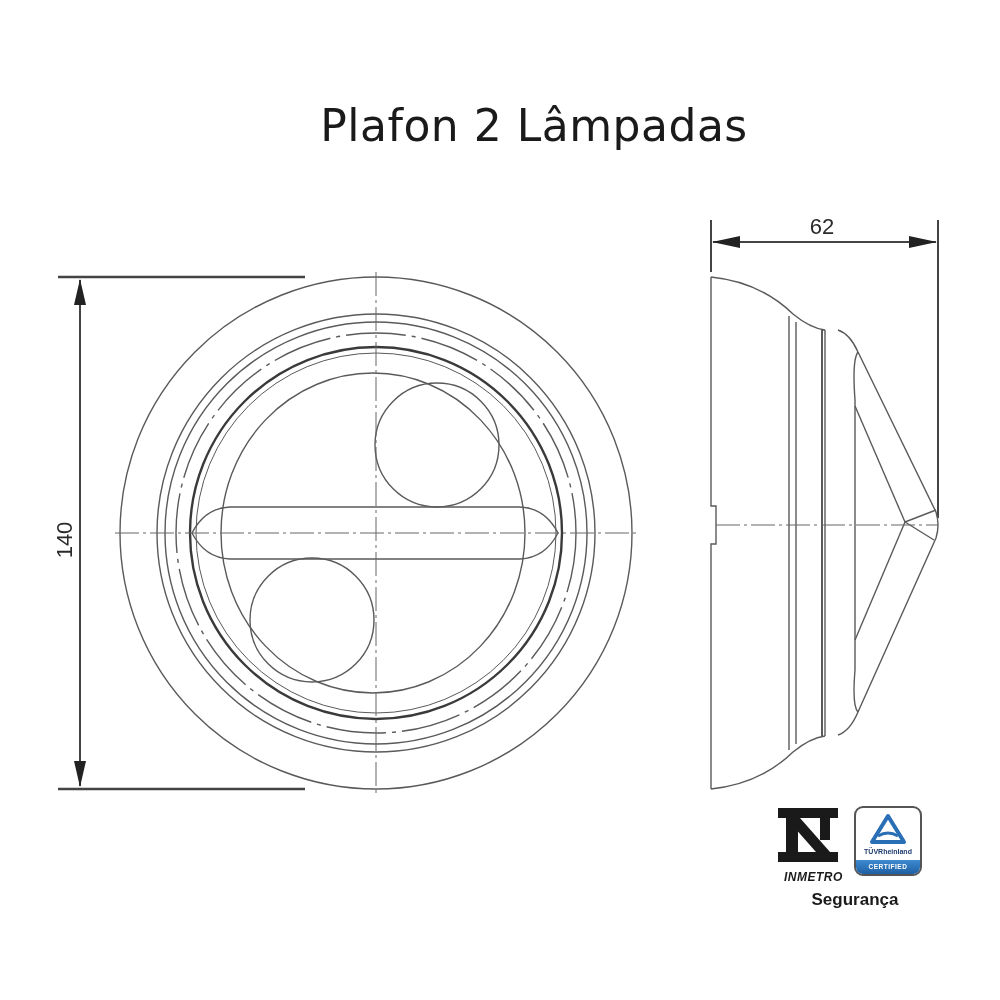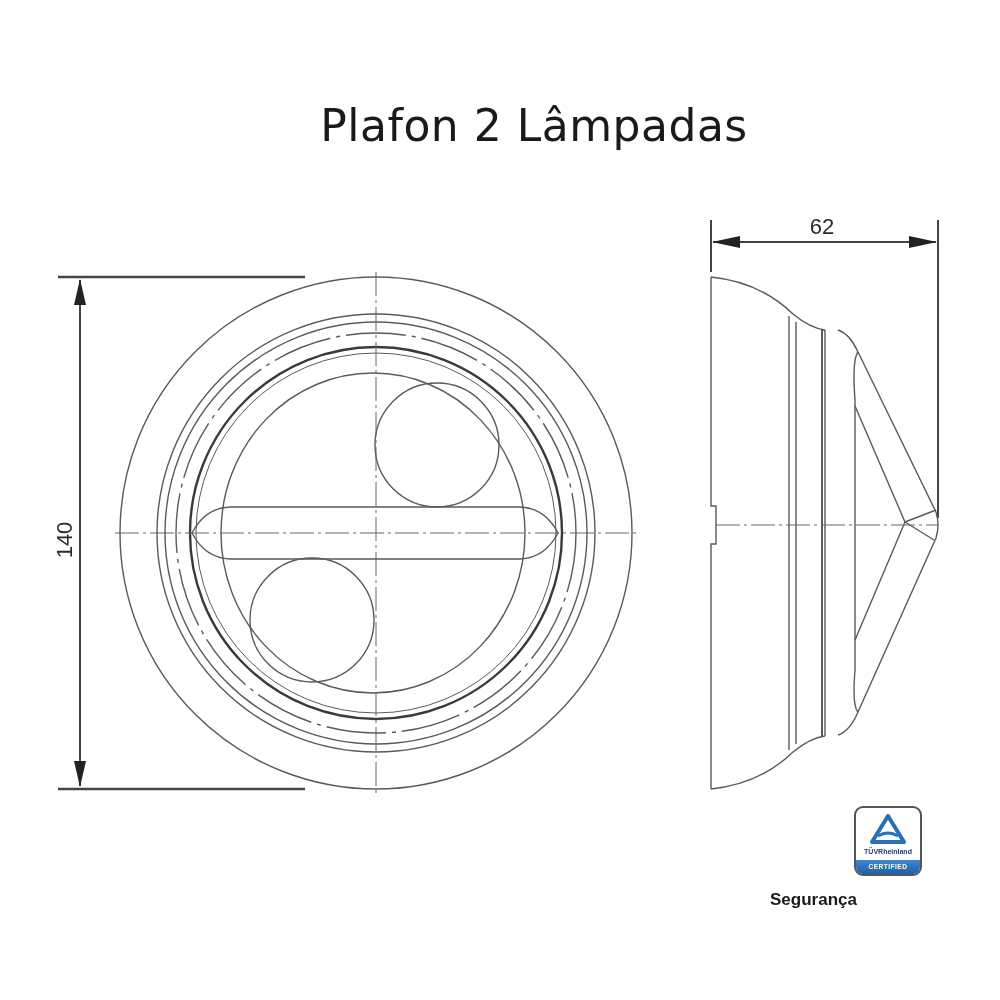--- a/index.html
+++ b/index.html
@@ -6,21 +6,21 @@
     body { width: 1000px; height: 1000px; position: relative; overflow: hidden; font-family: "Liberation Sans", "DejaVu Sans", sans-serif; }
     .title { position: absolute; left: 0; top: 100px; width: 1068px; text-align: center; font-size: 44px; color: #1a1a1a; letter-spacing: 0.5px; font-family: "DejaVu Sans", sans-serif; }
     svg.drawing { position: absolute; left: 0; top: 0; }
     .dim-text { font-family: "Liberation Sans", sans-serif; font-size: 22px; fill: #2a2a2a; }
     .cert { position: absolute; left: 770px; top: 800px; width: 170px; height: 120px; }
     .inmetro { position: absolute; left: 6px; top: 6px; width: 64px; height: 72px; }
     .inmetro-label { position: absolute; left: 8px; top: 64px; font-size: 12px; font-weight: bold; font-style: italic; color: #1a1a1a; letter-spacing: 0.5px; }
     .tuv { position: absolute; left: 84px; top: 6px; width: 68px; height: 70px; border: 2px solid #555; border-radius: 9px; background: #fff; overflow: hidden; box-sizing: border-box; }
     .tuv-brand { position: absolute; left: 2px; right: 2px; top: 40px; text-align: center; font-size: 7px; font-weight: bold; color: #1d3b6b; }
     .tuv-band { position: absolute; left: 0; right: 0; bottom: 0; height: 14px; background: linear-gradient(180deg,#3d8ad0,#1f5fa3); color: #fff; font-size: 6.5px; text-align: center; line-height: 14px; font-weight: bold; letter-spacing: 0.5px; }
-    .seg { position: absolute; left: 0; top: 90px; width: 170px; font-size: 17px; font-weight: bold; color: #1a1a1a; }
+    .seg { position: absolute; left: 0; top: 90px; width: 170px; text-align: center; font-size: 17px; font-weight: bold; color: #1a1a1a; }
   </style>
 </head>
 <body>
 
 <div class="title">Plafon 2 Lâmpadas</div>
 
 <svg class="drawing" width="1000" height="1000" viewBox="0 0 1000 1000">
 
   <g stroke="#444" fill="#222">
     <line x1="58" y1="277" x2="305" y2="277" stroke-width="2.5"></line>
@@ -80,20 +80,30 @@
     <line x1="855" y1="406" x2="905" y2="522"></line>
     <line x1="855" y1="640" x2="905" y2="522"></line>
     <line x1="905" y1="522" x2="936" y2="510"></line>
     <line x1="905" y1="522" x2="934" y2="540"></line>
 
     <line x1="716" y1="525" x2="938" y2="525" stroke="#666" stroke-width="1" stroke-dasharray="24 4 3 4"></line>
   </g>
 </svg>
 
 <div class="cert">
+  <div class="inmetro">
+    <svg width="64" height="60" viewBox="0 0 64 60">
+      <rect x="2" y="2" width="60" height="10" fill="#1a1a1a"></rect>
+      <rect x="2" y="46" width="60" height="10" fill="#1a1a1a"></rect>
+      <rect x="10" y="10" width="12" height="38" fill="#1a1a1a"></rect>
+      <polygon points="10,12 24,12 54,46 40,46" fill="#1a1a1a"></polygon>
+      <rect x="44" y="10" width="10" height="24" fill="#1a1a1a"></rect>
+    </svg>
+    <span class="inmetro-label">INMETRO</span>
+  </div>
 
   <div class="tuv">
     <svg width="64" height="40" viewBox="0 0 64 40" style="position:absolute;left:0;top:2px;">
       <path d="M 32 6 L 48 32 L 16 32 Z" fill="none" stroke="#2a6fb6" stroke-width="4" stroke-linejoin="round"></path>
       <path d="M 22 26 Q 32 20 42 26" fill="none" stroke="#2a6fb6" stroke-width="3"></path>
     </svg>
     <div class="tuv-brand">TÜVRheinland</div>
     <div class="tuv-band">CERTIFIED</div>
   </div>
 

